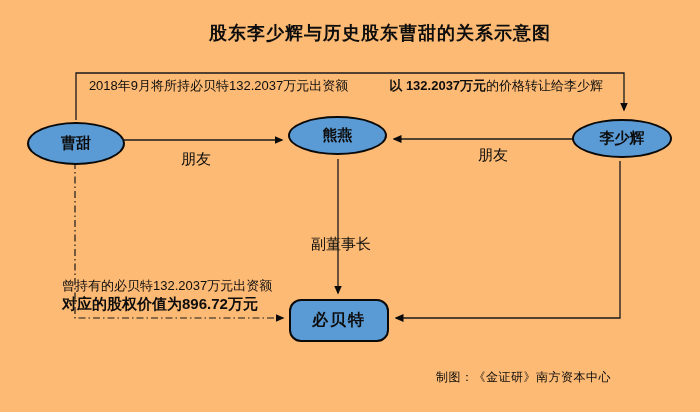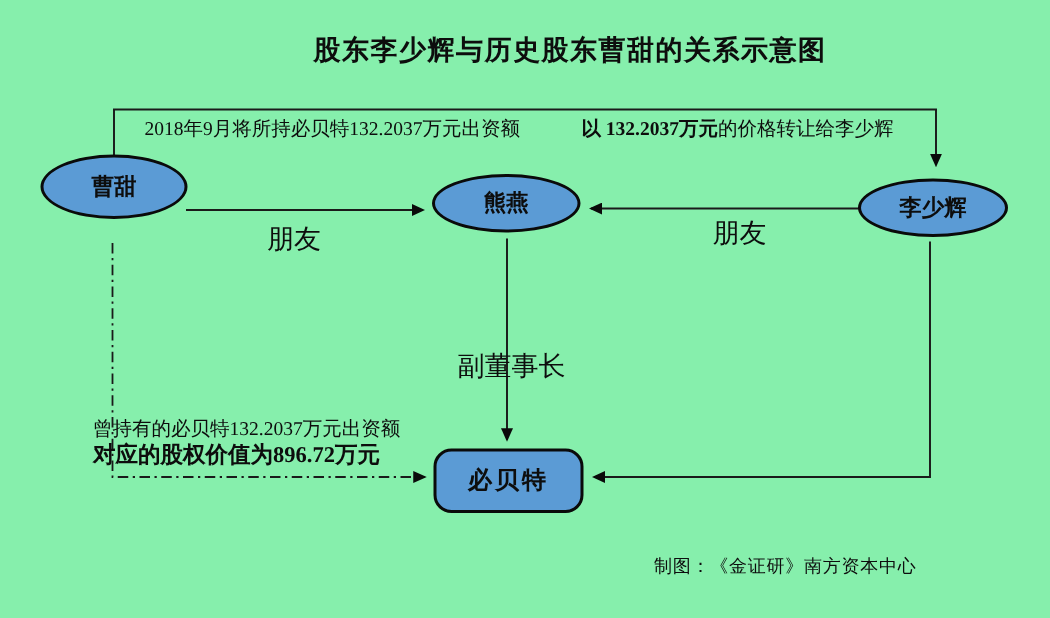--- a/index.html
+++ b/index.html
@@ -1,20 +1,20 @@
 <!DOCTYPE html>
 <html><head>
 <meta charset="utf-8">
 <style>
   html,body{margin:0;padding:0;}
   .canvas{
     position:relative;
     width:700px;height:412px;
-    background:#86efac;
-    font-family:Liberation Serif, serif;
+    background:#fdba74;
+    font-family:Liberation Sans, sans-serif;
     color:#0d0d0d;
     overflow:hidden;
   }
   .abs{position:absolute;}
   .title{
     left:60px;top:21px;width:640px;
     text-align:center;
     font-size:18px;font-weight:bold;
     letter-spacing:1px;
   }
@@ -22,21 +22,21 @@
   .node{
     position:absolute;
     background:#5b9bd5;
     border:2px solid #0a0a0a;
     display:flex;align-items:center;justify-content:center;
     font-weight:bold;
     box-sizing:border-box;
   }
   .ellipse{border-radius:50%;font-size:15px;}
   .rrect{border-radius:12px;font-size:16px;letter-spacing:2px;}
-  .edge-label{font-size:18px;white-space:nowrap;}
+  .edge-label{font-size:15px;white-space:nowrap;}
   .center-label{transform:translate(-50%,-50%);}
   .top-edge-text{
     left:66px;top:77px;width:560px;
     text-align:center;font-size:13px;white-space:nowrap;
   }
   .stake{
     text-align:left;font-size:13px;line-height:18px;white-space:nowrap;
   }
   .stake .bold-line{font-weight:bold;font-size:15px;}
   .credit{
@@ -66,21 +66,21 @@
 
     <path d="M 75 162 L 75 318 L 283 318" fill="none" stroke="#1a1a1a" stroke-width="1.2" stroke-dasharray="7 3 1.5 3" marker-end="url(#arr)"></path>
 
     <path d="M 620 161 L 620 318 L 396 318" fill="none" stroke="#1a1a1a" stroke-width="1.3" marker-end="url(#arr)"></path>
   </svg>
 
   <div class="abs title">股东李少辉与历史股东曹甜的关系示意图</div>
 
   <div class="abs top-edge-text"><span>2018年9月将所持必贝特132.2037万元出资额</span><b>以 132.2037万元</b><span>的价格转让给李少辉</span></div>
 
-  <div class="node ellipse" style="left:27px;top:103px;width:98px;height:43px;">曹甜</div>
+  <div class="node ellipse" style="left:27px;top:122px;width:98px;height:43px;">曹甜</div>
 
   <div class="node ellipse" style="left:288px;top:116px;width:99px;height:39px;">熊燕</div>
 
   <div class="node ellipse" style="left:572px;top:119px;width:100px;height:39px;">李少辉</div>
 
   <div class="node rrect" style="left:289px;top:299px;width:100px;height:43px;">必贝特</div>
 
   <div class="abs edge-label center-label" style="left:196px;top:159px;">朋友</div>
 
   <div class="abs edge-label center-label" style="left:493px;top:155px;">朋友</div>

